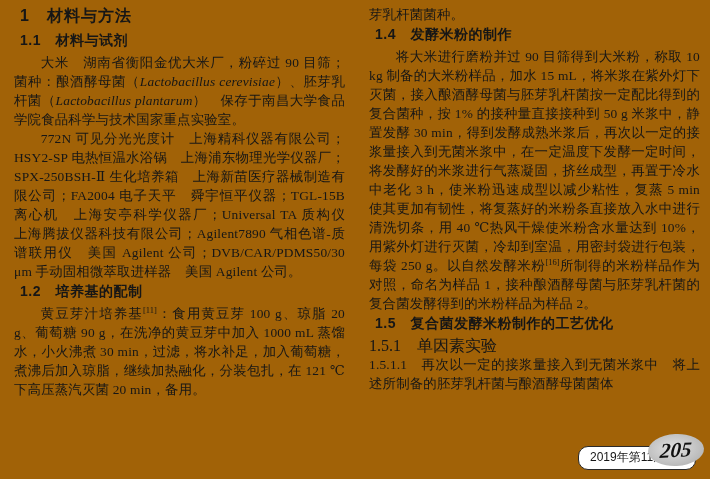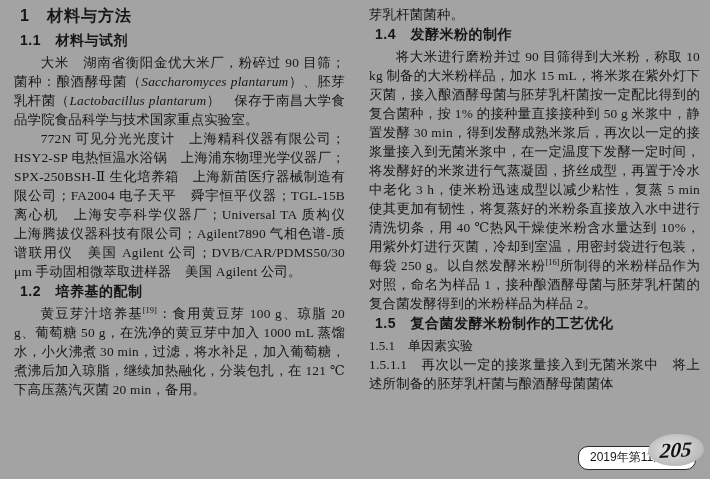--- a/index.html
+++ b/index.html
@@ -1,21 +1,21 @@
 <!DOCTYPE html>
 <html><head>
 <meta charset="utf-8">
 <style>
   * { box-sizing: border-box; }
   html,body { margin:0; padding:0; }
   body { background:#e8e8e8; }
   .page {
     position:relative;
     width:710px; height:479px;
-    background:#a3a3a3;
+    background:#a16207;
     color:#161616;
     font-family:"Liberation Serif","DejaVu Serif",serif;
     overflow:hidden;
   }
   .columns {
     display:flex;
     gap:24px;
     padding:5px 10px 0 14px;
   }
   .col { width:333px; }
@@ -36,21 +36,21 @@
     letter-spacing:1px;
   }
   .sec-h2 {
     font-family:"Liberation Sans","DejaVu Sans",sans-serif;
     font-weight:bold;
     font-size:14px;
     margin:2px 0 3px 6px;
     letter-spacing:0.5px;
   }
   .sec-h3 {
-    font-size:13px;
+    font-size:16px;
     line-height:19px;
     font-weight:normal;
     margin:0;
   }
   .latin { font-style:italic; }
   sup.ref {
     font-size:8.5px;
     line-height:0;
     vertical-align:super;
     letter-spacing:0;
@@ -98,27 +98,27 @@
 </head>
 <body>
 
 <div class="page">
   <div class="columns">
 
     <div class="col">
       <div class="sec-h1">1　材料与方法</div>
       <div class="sec-h2">1.1　材料与试剂</div>
 
-      <p class="body"><span>大米　湖南省衡阳金优大米厂，粉碎过 90 目筛；菌种：酿酒酵母菌（</span><span class="latin">Saccharomyces plantarum</span><span>）、胚芽乳杆菌（</span><span class="latin">Lactobacillus plantarum</span><span>）　保存于南昌大学食品学院食品科学与技术国家重点实验室。</span></p>
+      <p class="body"><span>大米　湖南省衡阳金优大米厂，粉碎过 90 目筛；菌种：酿酒酵母菌（</span><span class="latin">Lactobacillus cerevisiae</span><span>）、胚芽乳杆菌（</span><span class="latin">Lactobacillus plantarum</span><span>）　保存于南昌大学食品学院食品科学与技术国家重点实验室。</span></p>
 
       <p class="body">772N 可见分光光度计　上海精科仪器有限公司；HSY2-SP 电热恒温水浴锅　上海浦东物理光学仪器厂；SPX-250BSH-Ⅱ 生化培养箱　上海新苗医疗器械制造有限公司；FA2004 电子天平　舜宇恒平仪器；TGL-15B 离心机　上海安亭科学仪器厂；Universal TA 质构仪　上海腾拔仪器科技有限公司；Agilent7890 气相色谱-质谱联用仪　美国 Agilent 公司；DVB/CAR/PDMS50/30 μm 手动固相微萃取进样器　美国 Agilent 公司。</p>
 
       <div class="sec-h2">1.2　培养基的配制</div>
 
-      <p class="body"><span>黄豆芽汁培养基</span><sup class="ref">[19]</sup><span>：食用黄豆芽 100 g、琼脂 20 g、葡萄糖 50 g，在洗净的黄豆芽中加入 1000 mL 蒸馏水，小火沸煮 30 min，过滤，将水补足，加入葡萄糖，煮沸后加入琼脂，继续加热融化，分装包扎，在 121 ℃下高压蒸汽灭菌 20 min，备用。</span></p>
+      <p class="body"><span>黄豆芽汁培养基</span><sup class="ref">[11]</sup><span>：食用黄豆芽 100 g、琼脂 20 g、葡萄糖 90 g，在洗净的黄豆芽中加入 1000 mL 蒸馏水，小火沸煮 30 min，过滤，将水补足，加入葡萄糖，煮沸后加入琼脂，继续加热融化，分装包扎，在 121 ℃下高压蒸汽灭菌 20 min，备用。</span></p>
 
     </div>
 
     <div class="col">
       <p class="body noindent">芽乳杆菌菌种。</p>
 
       <div class="sec-h2">1.4　发酵米粉的制作</div>
 
 
       <p class="body"><span>将大米进行磨粉并过 90 目筛得到大米粉，称取 10 kg 制备的大米粉样品，加水 15 mL，将米浆在紫外灯下灭菌，接入酿酒酵母菌与胚芽乳杆菌按一定配比得到的复合菌种，按 1% 的接种量直接接种到 50 g 米浆中，静置发酵 30 min，得到发酵成熟米浆后，再次以一定的接浆量接入到无菌米浆中，在一定温度下发酵一定时间，将发酵好的米浆进行气蒸凝固，挤丝成型，再置于冷水中老化 3 h，使米粉迅速成型以减少粘性，复蒸 5 min 使其更加有韧性，将复蒸好的米粉条直接放入水中进行清洗切条，用 40 ℃热风干燥使米粉含水量达到 10%，用紫外灯进行灭菌，冷却到室温，用密封袋进行包装，每袋 250 g。以自然发酵米粉</span><sup class="ref">[16]</sup><span>所制得的米粉样品作为对照，命名为样品 1，接种酿酒酵母菌与胚芽乳杆菌的复合菌发酵得到的米粉样品为样品 2。</span></p>

